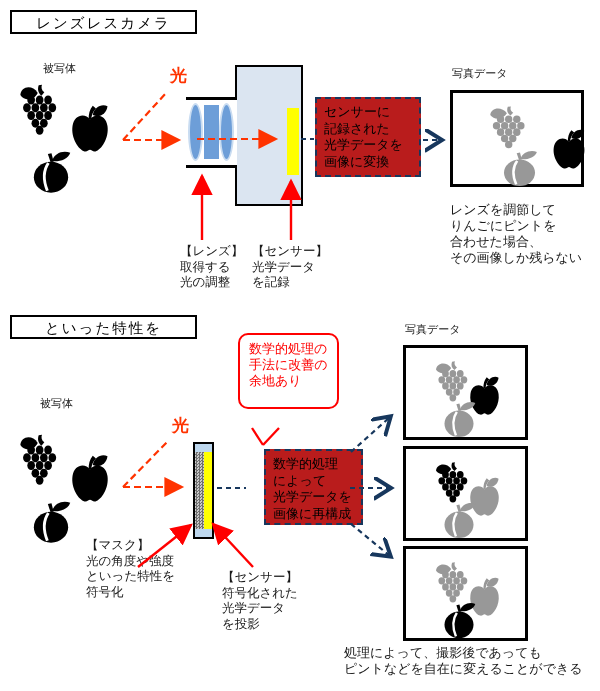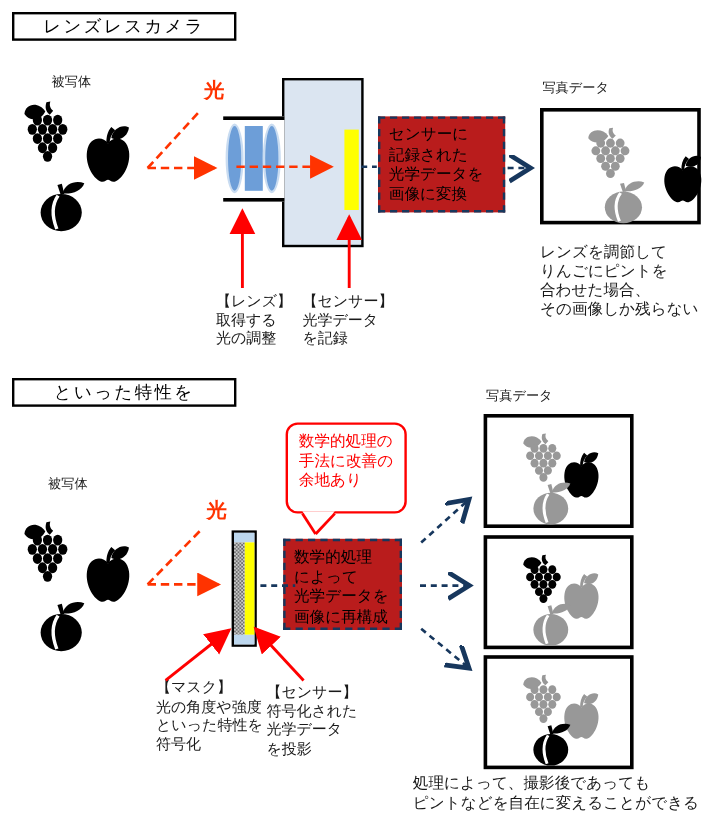--- a/index.html
+++ b/index.html
@@ -148,25 +148,25 @@
 
   <div class="abs light-label" style="left:172px;top:414px;">光</div>
 
   <div class="abs" id="mask-strip" style="left:193px;top:442px;width:21px;height:97px;">
     <span class="strip-cap" style="top:0;"></span>
     <span id="mask-col"></span>
     <span id="sensor-col"></span>
     <span class="strip-cap" style="top:85px;"></span>
   </div>
 
-  <div class="abs bubble pre" style="left:238px;top:352px;width:101px;height:76px;">数学的処理の
+  <div class="abs bubble pre" style="left:238px;top:333px;width:101px;height:76px;">数学的処理の
 手法に改善の
 余地あり</div>
 
-  <div class="abs dash-box pre" style="left:236px;top:449px;width:99px;height:76px;">数学的処理
+  <div class="abs dash-box pre" style="left:264px;top:449px;width:99px;height:76px;">数学的処理
 によって
 光学データを
 画像に再構成</div>
 
   <div class="abs small-label" style="left:405px;top:322px;">写真データ</div>
 
   <div class="abs photo-box" style="left:403px;top:345px;width:125px;height:95px;">
     <svg class="fruit" style="left: 28px; top: 12px; width: 41px; height: 44px; color: rgb(152, 152, 152);" viewBox="0 0 100 100" preserveAspectRatio="none">
         <use href="#g-grapes"></use>
       </svg>
@@ -193,21 +193,21 @@
         <use href="#g-grapes"></use>
       </svg>
     <svg class="fruit" style="left: 60px; top: 27px; width: 37px; height: 45px; color: rgb(152, 152, 152);" viewBox="0 0 100 100" preserveAspectRatio="none">
         <use href="#g-apple"></use>
       </svg>
     <svg class="fruit" style="left: 31px; top: 51px; width: 44px; height: 40px; color: rgb(0, 0, 0);" viewBox="0 0 100 100" preserveAspectRatio="none">
         <use href="#g-peach"></use>
       </svg>
   </div>
 
-  <div class="abs anno pre" style="left:86px;top:566px;margin-left:44px;">【マスク】
+  <div class="abs anno pre" style="left:86px;top:538px;">【マスク】
 光の角度や強度
 といった特性を
 符号化</div>
   <div class="abs anno pre" style="left:222px;top:570px;">【センサー】
 符号化された
 光学データ
 を投影</div>
 
   <div class="abs caption pre" style="left:344px;top:645px;">処理によって、撮影後であっても
 ピントなどを自在に変えることができる</div>

